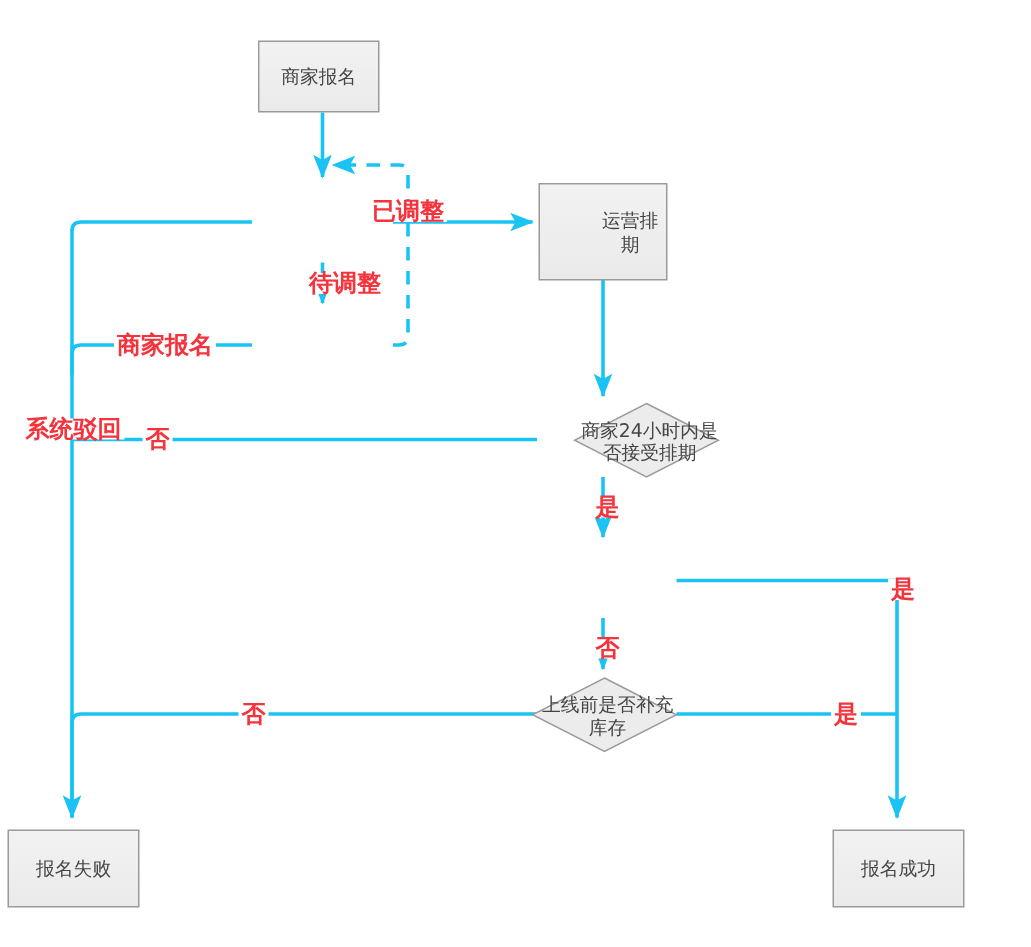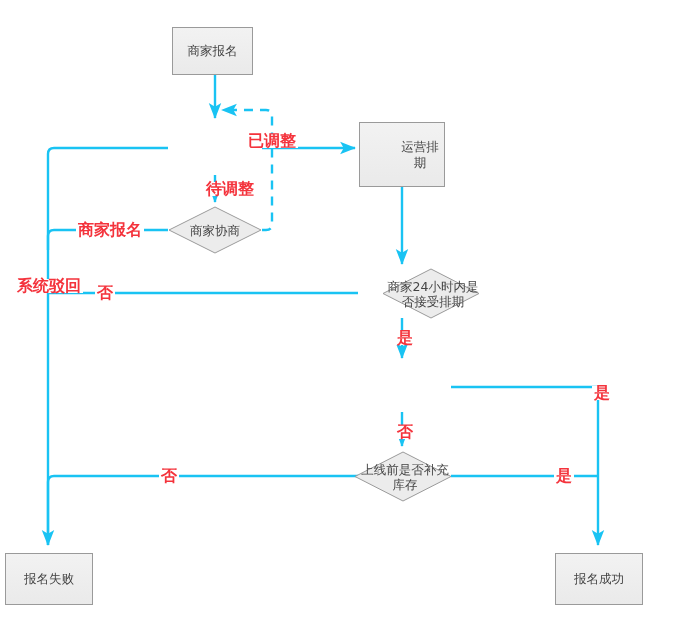--- a/index.html
+++ b/index.html
@@ -58,26 +58,20 @@
       <path d="M598,387 L598,545" marker-end="url(#arr)"></path>
 
     </g>
   </svg>
 
   <div class="node boxnode" style="left:172px;top:27px;width:81px;height:48px;">
     <span>商家报名</span>
   </div>
 
 
-  <div class="diamond-wrap" style="left:168px;top:206px;width:94px;height:48px;">
-    <svg width="94" height="48" viewBox="0 0 94 48">
-      <polygon points="47,1 93,24 47,47 1,24" fill="#ececec" stroke="#9a9a9a" stroke-width="1"></polygon>
-    </svg>
-    <div class="diamond-label">商家协商</div>
-  </div>
 
   <div class="node boxnode" style="left:359px;top:122px;width:86px;height:65px;padding-left:36px;">
     <span>运营排期</span>
   </div>
 
   <div class="diamond-wrap" style="left:354px;top:268px;width:98px;height:51px;margin-left:28px;">
     <svg width="98" height="51" viewBox="0 0 98 51">
       <polygon points="49,1 97,25.5 49,50 1,25.5" fill="#ececec" stroke="#9a9a9a" stroke-width="1"></polygon>
     </svg>
     <div class="diamond-label" style="padding:0 2px;">商家24小时内是否接受排期</div>

